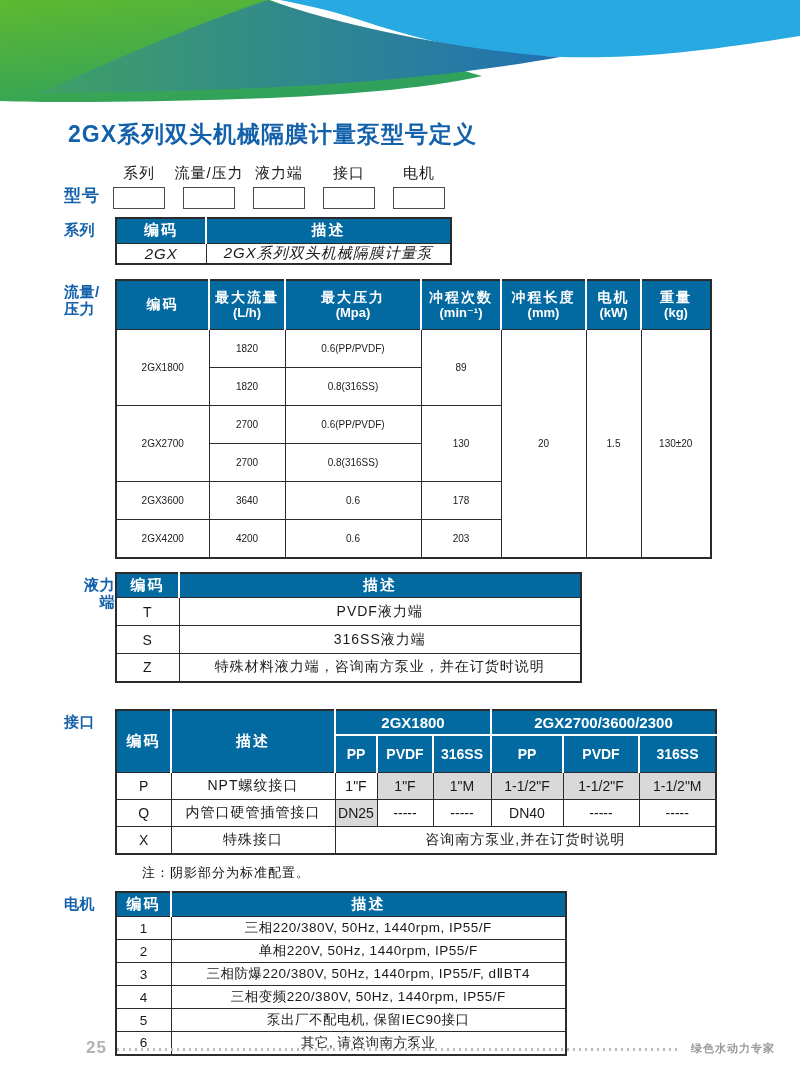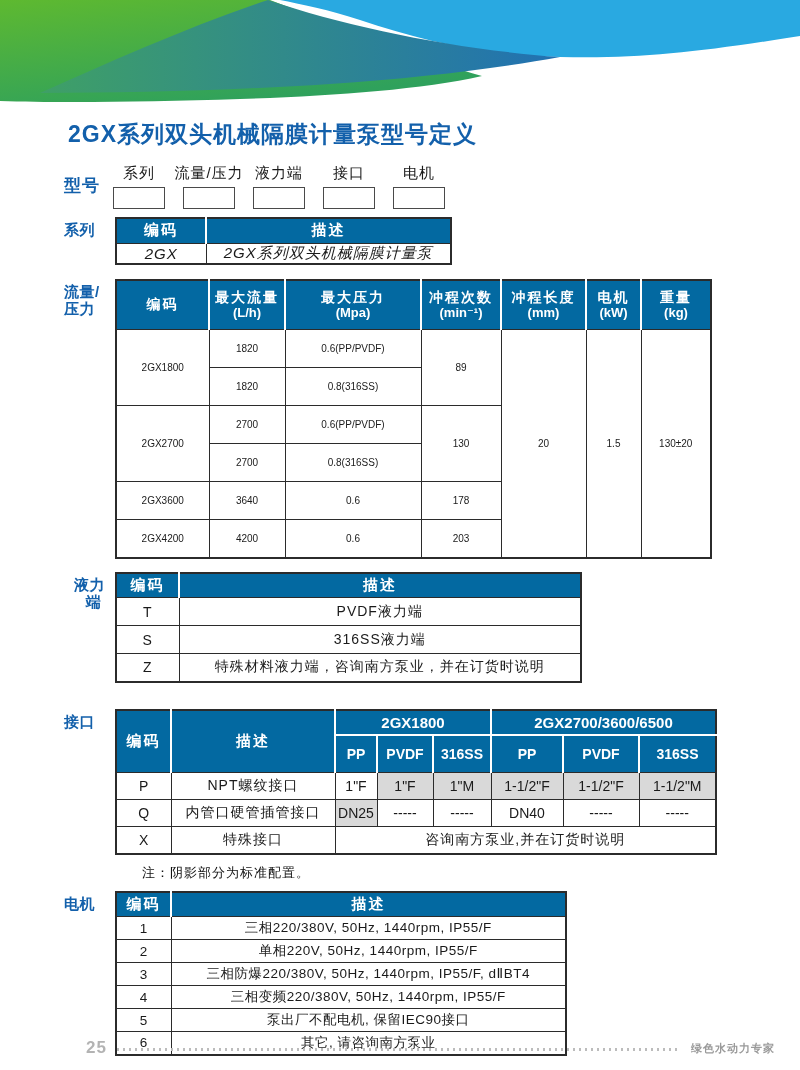--- a/index.html
+++ b/index.html
@@ -22,21 +22,21 @@
     font-size:23px;
     font-weight:bold;
     color:#1360ab;
     letter-spacing:1px;
   }
 
   
   .model-row { display:flex; align-items:flex-end; margin-top:14px; }
   .model-label {
     font-size:17px; font-weight:bold; color:#1360ab;
-    margin-right:13px; margin-bottom:12px; letter-spacing:1px;
+    margin-right:13px; margin-bottom:2px; letter-spacing:1px;
   }
   .slots { display:flex; }
   .slot { width:52px; margin-right:18px; display:flex; flex-direction:column; align-items:center; }
   .slot-label { font-size:15px; color:#1a1a1a; white-space:nowrap; margin-bottom:4px; letter-spacing:1px; }
   .slot-box { width:52px; height:22px; border:1.5px solid #4a4a4a; background:#fff; }
 
   
   .section { display:flex; align-items:flex-start; }
   .sec-label {
     width:51px; flex:0 0 51px;
@@ -256,21 +256,21 @@
         <td>2GX4200</td>
         <td>4200</td>
         <td>0.6</td>
         <td>203</td>
       </tr>
     </tbody>
       </table>
   </div>
 
   <div class="section sec-hyd">
-    <div class="sec-label" style="text-align:center">
+    <div class="sec-label" style="text-align:right">
       <span class="hline">液力</span>
       <span class="hline" style="padding-left:8px">端</span>
     </div>
     <table class="hyd-table">
       <colgroup>
           <col style="width:63px">
           <col style="width:402px">
         </colgroup>
       <tbody>
           <tr>
@@ -305,21 +305,21 @@
             <col style="width:58px">
           <col style="width:72px">
             <col style="width:76px">
             <col style="width:77px">
         </colgroup>
         <tbody>
             <tr>
           <th rowspan="2" class="r1 rowspan2 wsep">编码</th>
           <th rowspan="2" class="r1 rowspan2 wsep">描述</th>
           <th colspan="3" class="r1 wsep wbot" style="letter-spacing:0">2GX1800</th>
-          <th colspan="3" class="r1 wbot" style="letter-spacing:0">2GX2700/3600/6500</th>
+          <th colspan="3" class="r1 wbot" style="letter-spacing:0">2GX2700/3600/2300</th>
         </tr>
         <tr>
           <th class="r2 wsep">PP</th>
           <th class="r2 wsep">PVDF</th>
           <th class="r2 wsep">316SS</th>
           <th class="r2 wsep">PP</th>
           <th class="r2 wsep">PVDF</th>
           <th class="r2">316SS</th>
         </tr>
         <tr>

